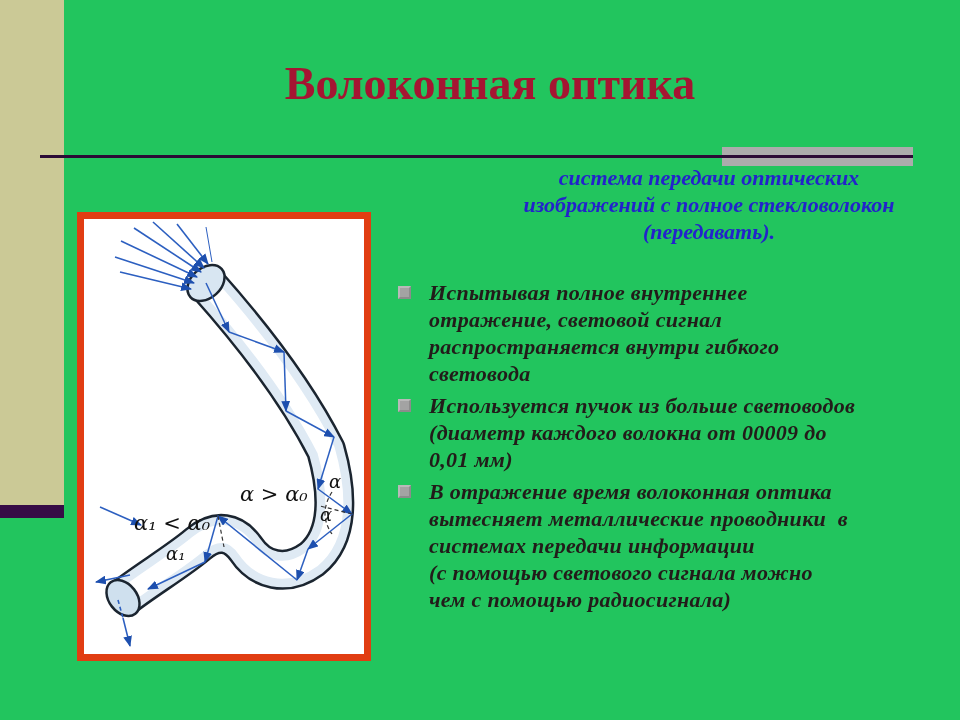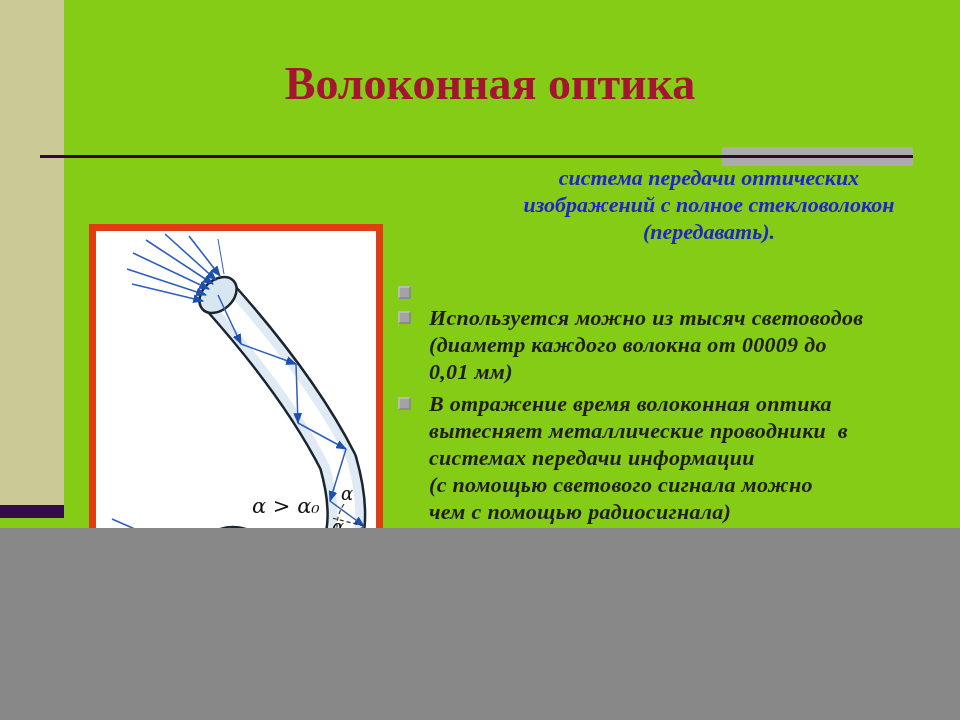--- a/index.html
+++ b/index.html
@@ -1,36 +1,36 @@
 <!DOCTYPE html>
 <html><head>
 <meta charset="utf-8">
 <style>
   html,body{margin:0;padding:0;background:#888;}
   .slide{
-    position:relative;width:960px;height:528px;overflow:hidden;
-    background:#84cc16;
+    position:relative;width:960px;height:720px;overflow:hidden;
+    background:#22c55e;
     font-family:"Liberation Serif","DejaVu Serif",serif;
   }
   .left-strip{position:absolute;left:0;top:0;width:64px;height:505px;background:#CBC996;}
   .left-strip-bar{position:absolute;left:0;top:505px;width:64px;height:13px;background:#360C46;}
   .page-title{
     position:absolute;left:30px;right:10px;top:58px;margin:0;
     text-align:center;font-size:46px;font-weight:bold;color:#A51532;line-height:1.15;
   }
   .gray-box{position:absolute;left:722px;top:147px;width:191px;height:19px;background:#ACACAC;z-index:1;}
   .title-rule{position:absolute;left:40px;top:155px;width:873px;height:3px;background:#2B0B36;z-index:2;}
   .subtitle{
     position:absolute;left:449px;top:164px;width:520px;
     text-align:center;color:#2323CB;font-weight:bold;font-style:italic;
     font-size:22px;line-height:27px;
   }
   .figure-frame{
     position:absolute;left:77px;top:212px;width:294px;height:449px;
-    box-sizing:border-box;border:7px solid #E13D12;background:#FFFFFF;margin:12px;
+    box-sizing:border-box;border:7px solid #E13D12;background:#FFFFFF;margin:0;
   }
   .figure-frame svg{display:block;}
   .bullets{position:absolute;left:398px;top:279px;width:548px;}
   .bullet-row{display:flex;align-items:flex-start;margin:0 0 5px 0;}
   .bullet-marker{
     flex:0 0 auto;width:13px;height:13px;background:#A3A3A3;
     border-top:2px solid #B9B9B9;border-left:2px solid #B9B9B9;
     border-right:2px solid #8C8C8C;border-bottom:2px solid #8C8C8C;
     box-sizing:border-box;margin:7px 18px 0 0;
   }
@@ -124,26 +124,32 @@
         <text class="fig-label" x="134" y="530" font-size="21">α₁ &lt; α₀</text>
         <text class="fig-label" x="166" y="560" font-size="18">α₁</text>
       </g>
     </svg>
   </figure>
 
   <div class="bullets">
 
     <div class="bullet-row">
       <span class="bullet-marker"></span>
+      <div class="bullet-text">
+        <div class="b-line">Испытывая полное внутреннее</div>
+        <div class="b-line">отражение, световой сигнал</div>
+        <div class="b-line">распространяется внутри гибкого</div>
+        <div class="b-line">световода</div>
+      </div>
     </div>
 
     <div class="bullet-row">
       <span class="bullet-marker"></span>
       <div class="bullet-text">
-        <div class="b-line">Используется можно из тысяч световодов</div>
+        <div class="b-line">Используется пучок из больше световодов</div>
         <div class="b-line">(диаметр каждого волокна от 00009 до</div>
         <div class="b-line">0,01 мм)</div>
       </div>
     </div>
 
     <div class="bullet-row">
       <span class="bullet-marker"></span>
       <div class="bullet-text">
         <div class="b-line">В отражение время волоконная оптика</div>
         <div class="b-line">вытесняет металлические проводники  в</div>

